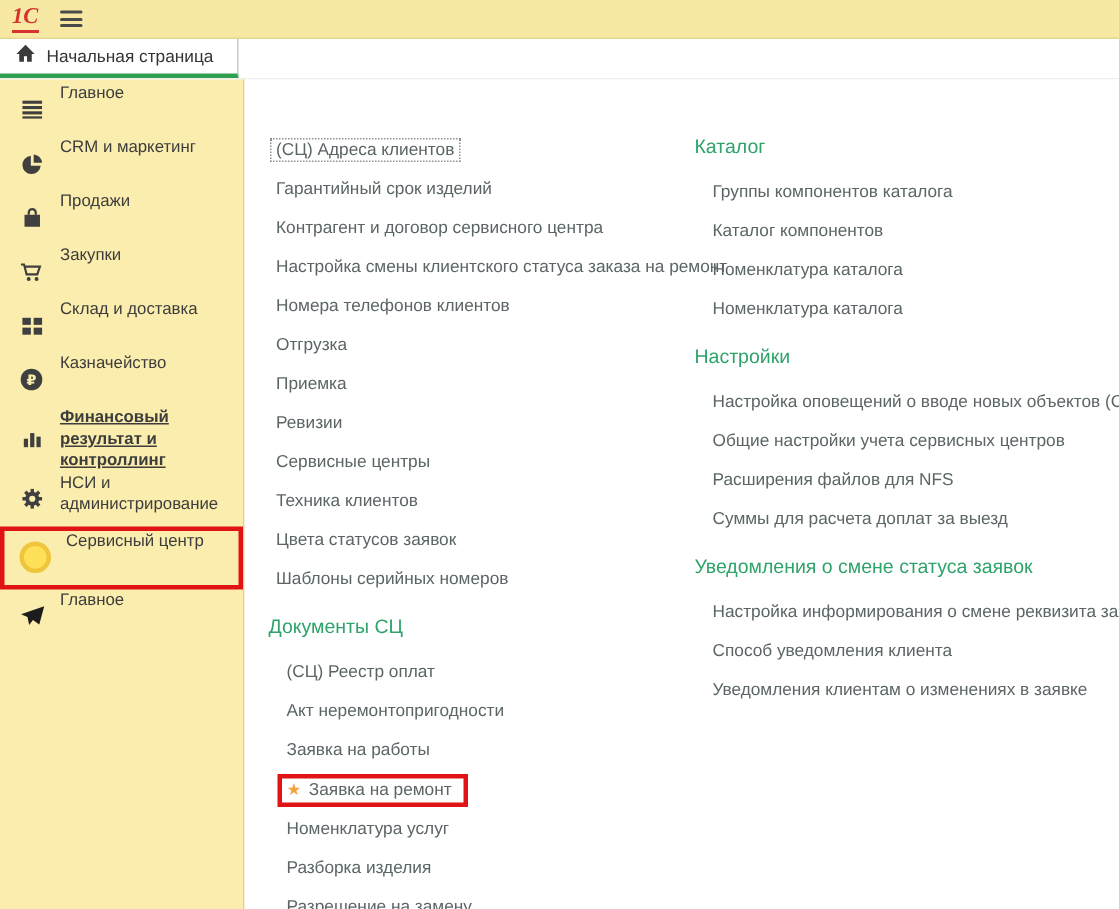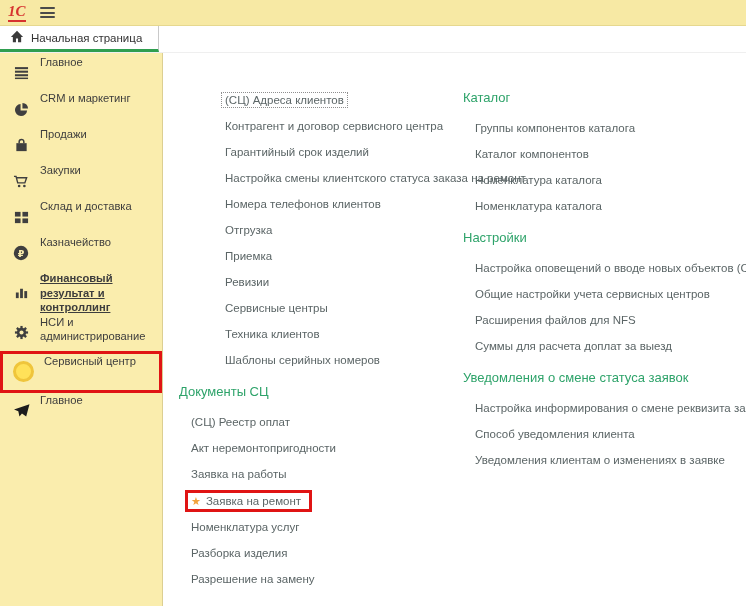--- a/index.html
+++ b/index.html
@@ -33,21 +33,21 @@
   .side-label.underlined{text-decoration:underline;font-weight:bold;}
   .side-item.highlighted{border:3px solid #E01414;min-height:42px;padding-left:7px;}
   .circle-icon{width:21px;height:21px;border-radius:50%;background:#FFE159;border:3px solid #EFC53B;}
 
   
   .content{flex:1;padding:37px 0 0 16px;display:flex;background:#fff;}
   .col-left{width:284px;min-width:284px;}
   .col-right{flex:1;}
   .linkrow{margin-bottom:8px;}
   .link{font-size:11.5px;color:#5B6566;cursor:pointer;white-space:nowrap;}
-  .toplist{padding-left:5px;margin-left:41px;}
+  .toplist{padding-left:5px;}
   .section-links{padding-left:12px;}
   .section-title{font-size:13px;color:#2EA36A;margin:16px 0 13px 0;white-space:nowrap;}
   .section:first-child .section-title{margin-top:0;}
   .focus-box{display:inline-block;border:1px dotted #8f8f8f;padding:1px 3px;margin-left:-4px;}
   .star-box{display:inline-flex;align-items:center;border:3px solid #E01414;
     padding:2px 8px 2px 3px;margin-left:-6px;}
   .star{color:#F2A33C;font-size:11px;margin-right:5px;line-height:1;}
   .star-row{margin-bottom:5px;}
 </style>
 </head>
@@ -174,29 +174,30 @@
       </span>
       <span class="side-label">Главное</span>
     </div>
   </nav>
 
   <main class="content">
 
     <div class="col-left">
       <div class="toplist">
         <div class="linkrow"><span class="link focus-box">(СЦ) Адреса клиентов</span></div>
+        <div class="linkrow"><span class="link">Гарантийный срок изделий</span></div>
         <div class="linkrow"><span class="link">Контрагент и договор сервисного центра</span></div>
-        <div class="linkrow"><span class="link">Гарантийный срок изделий</span></div>
         <div class="linkrow"><span class="link">Настройка смены клиентского статуса заказа на ремонт</span></div>
         <div class="linkrow"><span class="link">Номера телефонов клиентов</span></div>
         <div class="linkrow"><span class="link">Отгрузка</span></div>
         <div class="linkrow"><span class="link">Приемка</span></div>
         <div class="linkrow"><span class="link">Ревизии</span></div>
         <div class="linkrow"><span class="link">Сервисные центры</span></div>
         <div class="linkrow"><span class="link">Техника клиентов</span></div>
+        <div class="linkrow"><span class="link">Цвета статусов заявок</span></div>
         <div class="linkrow"><span class="link">Шаблоны серийных номеров</span></div>
       </div>
 
       <div class="section">
         <div class="section-title">Документы СЦ</div>
         <div class="section-links">
           <div class="linkrow"><span class="link">(СЦ) Реестр оплат</span></div>
           <div class="linkrow"><span class="link">Акт неремонтопригодности</span></div>
           <div class="linkrow"><span class="link">Заявка на работы</span></div>
           <div class="linkrow star-row">

